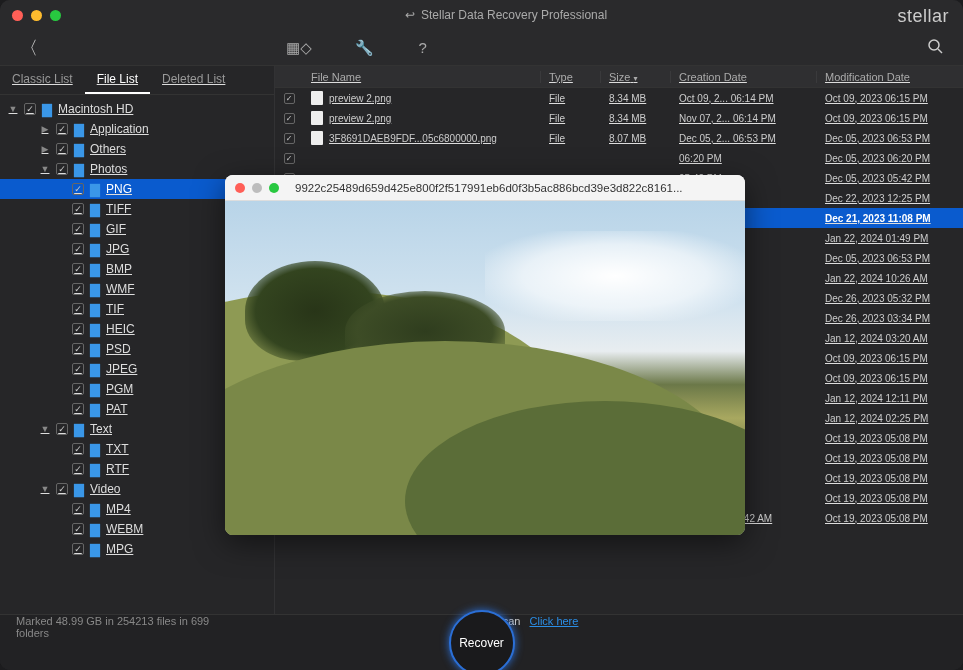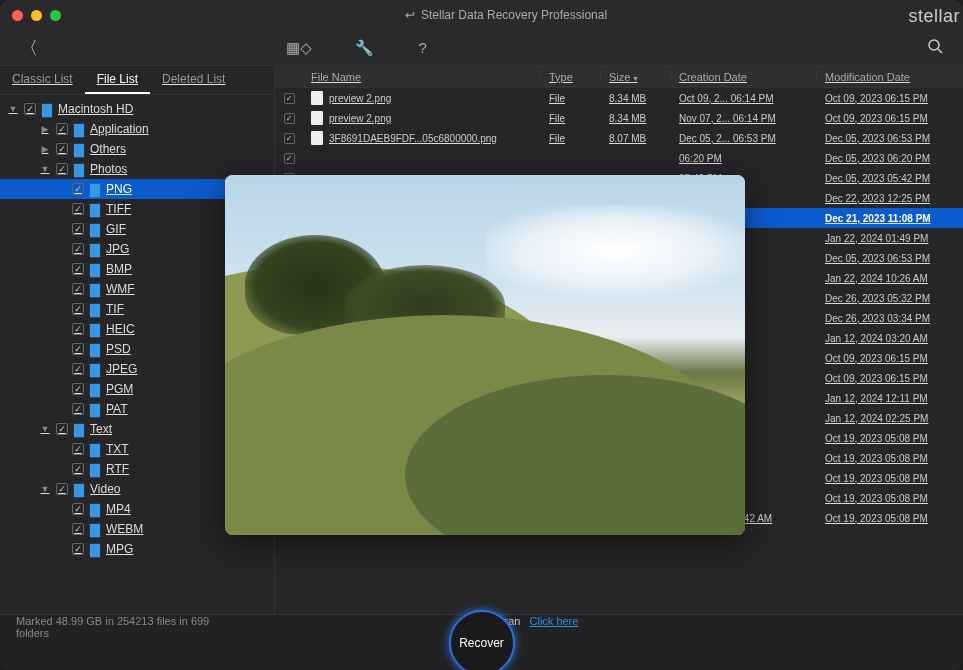--- a/index.html
+++ b/index.html
@@ -6,21 +6,21 @@
   body { width: 963px; height: 670px; background: #1c1c1e; color: #ddd; overflow: hidden; font-size: 12px; position: relative; }
   .window { width: 100%; height: 100%; background: #262628; border-radius: 10px; overflow: hidden; position: relative; display: flex; flex-direction: column; }
 
   .titlebar { height: 30px; display: flex; align-items: center; padding: 0 12px; background: #2a2a2c; }
   .traffic { display: flex; gap: 8px; }
   .traffic span { width: 11px; height: 11px; border-radius: 50%; }
   .tr-red { background: #ff5f57; }
   .tr-yellow { background: #febc2e; }
   .tr-green { background: #28c840; }
   .title-center { flex: 1; display: flex; justify-content: center; align-items: center; gap: 6px; color: #aaa; font-size: 12px; }
-  .brand { position: absolute; right: 3px; top: 6px; color: #ccc; font-size: 18px; font-weight: 300; letter-spacing: .5px; }
+  .brand { position: absolute; right: 14px; top: 6px; color: #ccc; font-size: 18px; font-weight: 300; letter-spacing: .5px; }
 
   .toolbar { height: 36px; display: flex; align-items: center; padding: 0 12px; background: #2a2a2c; border-bottom: 1px solid #333; }
   .back-btn { color: #ccc; font-size: 18px; padding: 4px 8px; cursor: pointer; }
   .tool-center { flex: 1; display: flex; justify-content: flex-start; padding-left: 240px; align-items: center; gap: 44px; color: #aaa; }
   .tool-icon { cursor: pointer; font-size: 15px; }
   .search-btn { color: #ccc; font-size: 15px; cursor: pointer; padding: 4px 8px; }
 
   .body { flex: 1; display: flex; overflow: hidden; text-decoration: underline; }
 
   .sidebar { width: 275px; background: #262628; border-right: 1px solid #323234; display: flex; flex-direction: column; }
@@ -472,20 +472,28 @@
   <div class="footer">
     <div class="status-text">Marked 48.99 GB in 254213 files in 699 folders</div>
     <div class="deep">
       <span>Deep Scan</span>
       <a>Click here</a>
     </div>
     <div class="recover-btn">Recover</div>
   </div>
 
   <div class="preview">
+    <div class="preview-title">
+      <div class="ptraffic">
+        <span class="tr-red"></span>
+        <span class="tr-yellow" style="background:#bdbdbd"></span>
+        <span class="tr-green"></span>
+      </div>
+      <div class="preview-fname">9922c25489d659d425e800f2f517991eb6d0f3b5ac886bcd39e3d822c8161...</div>
+    </div>
     <div class="preview-img">
       <div class="sky-cloud"></div>
       <div class="h2 hill"></div>
       <div class="trees2"></div>
       <div class="trees"></div>
       <div class="h1 hill"></div>
       <div class="h3 hill"></div>
     </div>
   </div>
 </div>

